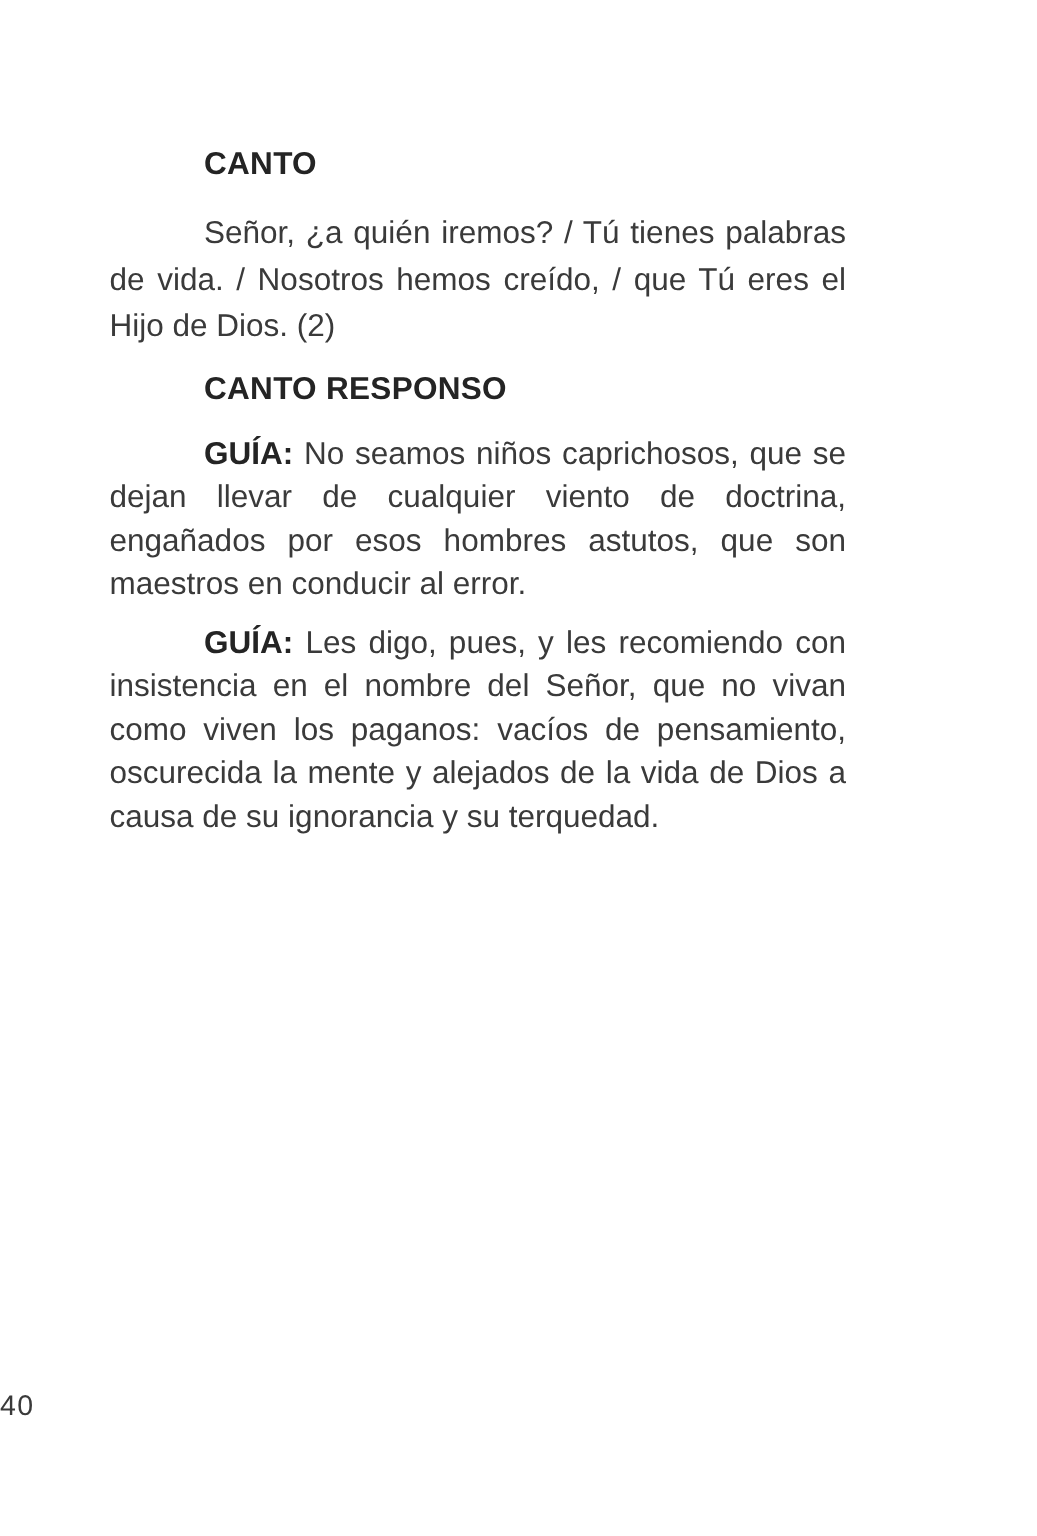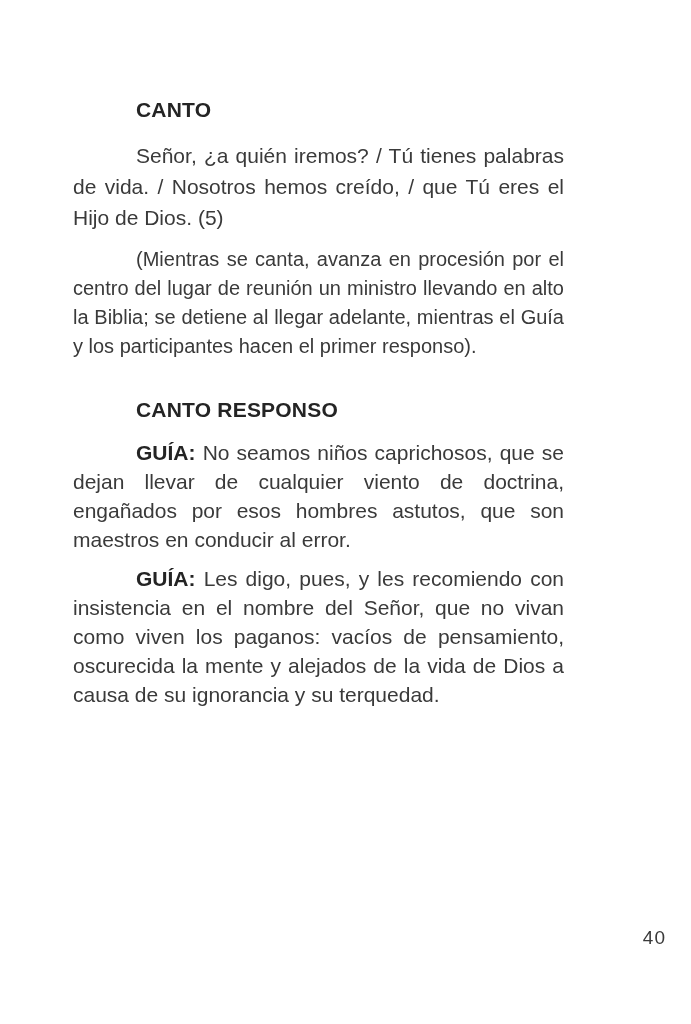--- a/index.html
+++ b/index.html
@@ -55,37 +55,36 @@
   }
   p.dialogue .speaker {
     font-weight: 700;
     color: var(--heading_ink, #242424);
   }
   .folio {
     position: absolute;
     top: 927px;
     left: 0;
     width: 666px;
-    text-align: right;
+    text-align: left;
     font-size: 19px;
     letter-spacing: 1px;
     color: var(--ink, #3a3a3a);
   }
 </style>
 </head>
 <body>
 
 <div class="page">
   <div class="content">
 
     <h2 class="section-heading canto-heading">CANTO</h2>
 
-    <p class="body-par verse">Señor, ¿a quién iremos? / Tú tienes palabras de vida. / Nosotros hemos creído, / que Tú eres el Hijo de Dios. (5)</p>
+    <p class="body-par verse">Señor, ¿a quién iremos? / Tú tienes palabras de vida. / Nosotros hemos creído, / que Tú eres el Hijo de Dios. (2)</p>
 
-    <p class="body-par rubric">(Mientras se canta, avanza en procesión por el centro del lugar de reunión un ministro llevando en alto la Biblia; se detiene al llegar adelante, mientras el Guía y los participantes hacen el primer responso).</p>
 
     <h2 class="section-heading responso-heading">CANTO RESPONSO</h2>
 
     <p class="body-par dialogue"><span class="speaker">GUÍA:</span> <span>No seamos niños caprichosos, que se dejan llevar de cualquier viento de doctrina, engañados por esos hombres astutos, que son maestros en conducir al error.</span></p>
 
 
     <p class="body-par dialogue"><span class="speaker">GUÍA:</span> <span>Les digo, pues, y les recomiendo con insistencia en el nombre del Señor, que no vivan como viven los paganos: vacíos de pensamiento, oscurecida la mente y alejados de la vida de Dios a causa de su ignorancia y su terquedad.</span></p>
 
 
   </div>

